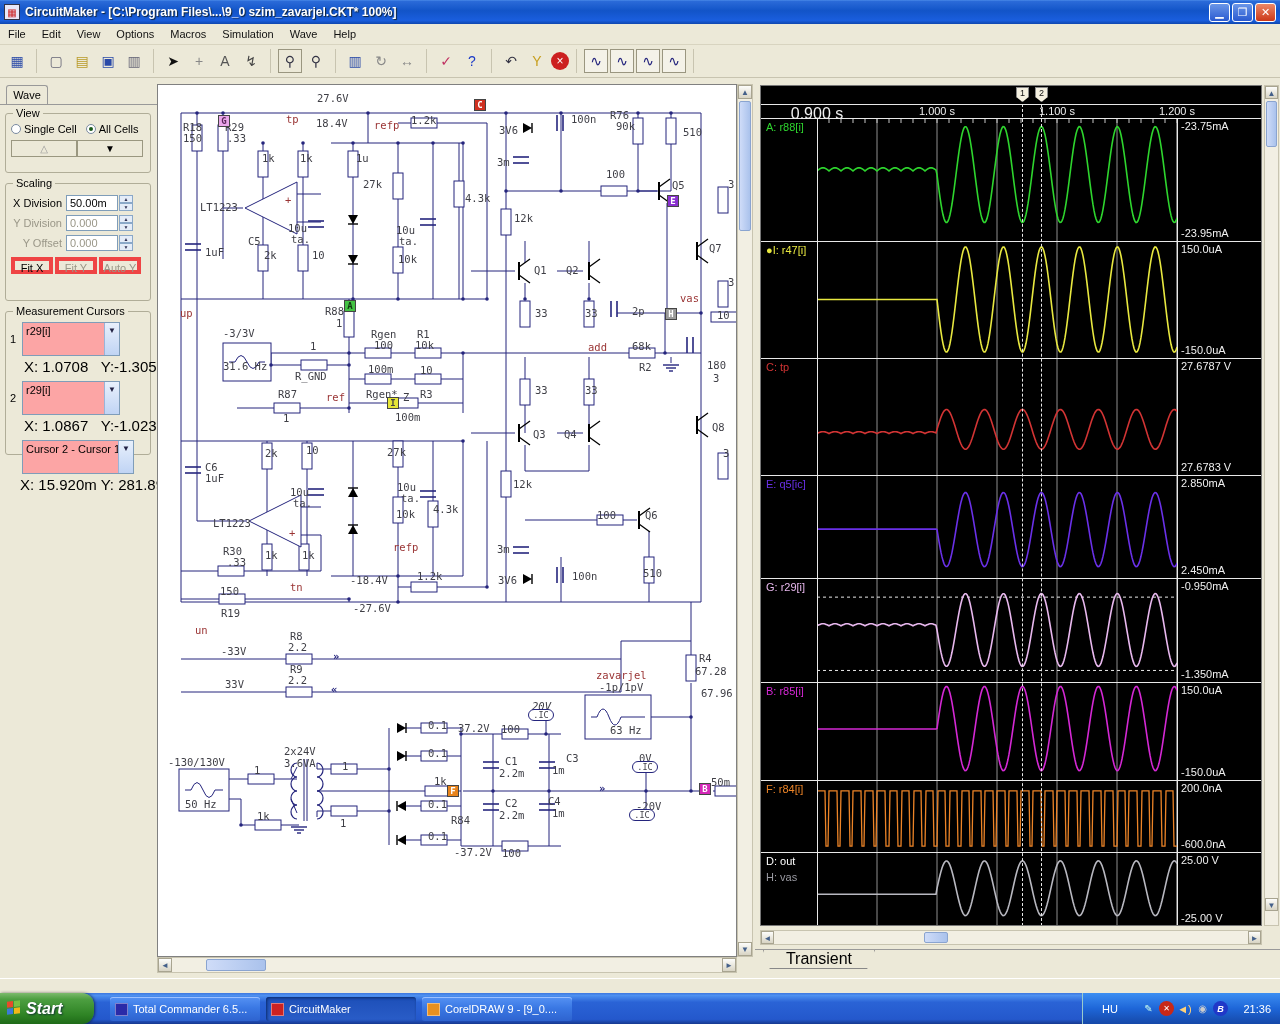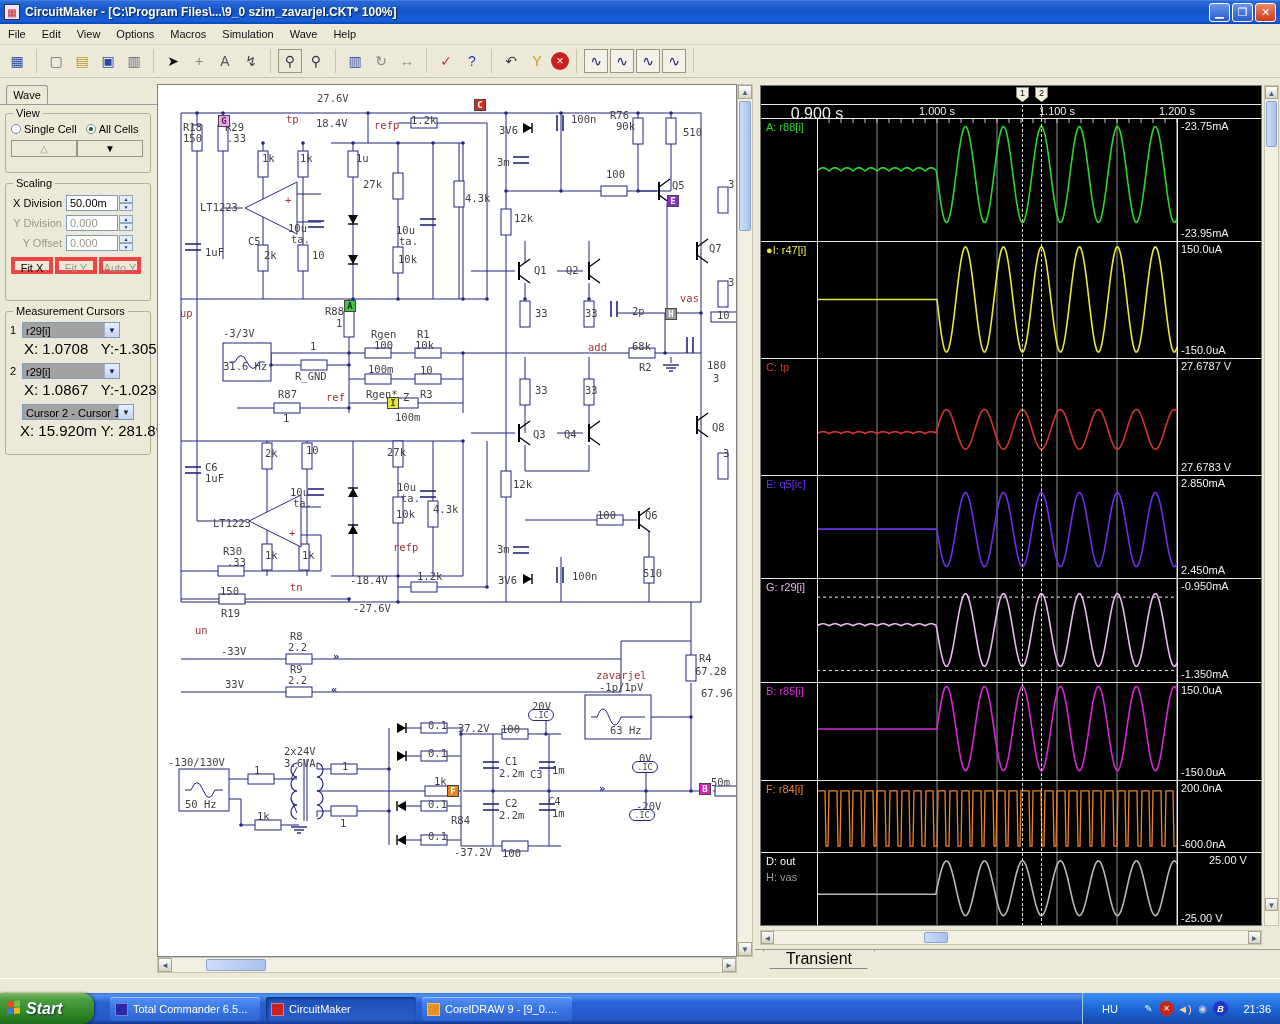--- a/index.html
+++ b/index.html
@@ -41,21 +41,21 @@
   .srow .lab{width:56px;text-align:right;padding-right:4px;font-size:11px;}
   .srow .lab.dis{color:#9a9788;}
   .sinput{width:52px;height:16px;border:1px solid #7f9db9;background:#fff;font-size:11px;padding:1px 3px;
     font-family:"Liberation Sans",sans-serif;}
   .sinput.dis{color:#9a9788;}
   .spin{width:14px;height:16px;margin-left:1px;display:flex;flex-direction:column;}
   .spin span{flex:1;border:1px solid #8aa8c8;background:#e4ecf8;font-size:5px;line-height:6px;text-align:center;color:#335;}
   .fitbtn{display:inline-block;width:42px;height:17px;border:4px solid #ef4444;text-align:center;
     line-height:15px;font-size:11px;margin-right:2px;background:#ece9d8;}
   .fitbtn.dis{color:#9a9788;}
-  .combo{display:flex;width:98px;height:16px;border:1px solid #7f9db9;background:#a3a3a3;}
+  .combo{display:flex;width:98px;height:34px;border:1px solid #7f9db9;background:#fca5a5;}
   .combo .val{flex:1;font-size:11px;padding:2px 3px;white-space:nowrap;overflow:hidden;}
   .combo .drop{width:15px;background:linear-gradient(180deg,#e8f0fc,#c0d4f4);border-left:1px solid #9ab4d8;
     font-size:8px;text-align:center;line-height:16px;color:#224;}
   .readout{font-size:15px;margin:2px 0 6px 18px;white-space:nowrap;}
   
   #schemwrap{position:absolute;left:157px;top:84px;width:596px;height:890px;}
   #schematic{position:absolute;left:0;top:0;width:580px;height:873px;background:#fff;border:1px solid #808080;overflow:hidden;}
   .sch-lb{position:absolute;font-family:"DejaVu Sans Mono",monospace;font-size:10.5px;color:#3f3f46;white-space:pre;}
   .sch-lb.r{color:#9a3434;}
   .sch-lb.n{color:#25257d;font-weight:bold;}
@@ -693,24 +693,24 @@
         <span class="sch-lb" style="left: 184px; top: 675px;">1</span>
         <span class="sch-lb" style="left: 182px; top: 732px;">1</span>
         <span class="sch-lb" style="left: 270px; top: 634px;">0.1</span>
         <span class="sch-lb" style="left: 270px; top: 662px;">0.1</span>
         <span class="sch-lb" style="left: 270px; top: 713px;">0.1</span>
         <span class="sch-lb" style="left: 270px; top: 745px;">0.1</span>
         <span class="sch-lb" style="left: 276px; top: 690px;">1k</span>
         <span class="sch-lb" style="left: 293px; top: 723px; margin-top: 6px;">R84</span>
         <span class="sch-lb" style="left: 300px; top: 637px;">37.2V</span>
         <span class="sch-lb" style="left: 343px; top: 638px;">100</span>
-        <span class="sch-lb" style="left: 374px; top: 615px;">20V</span>
+        <span class="sch-lb" style="left: 374px; top: 615px; font-style: italic;">20V</span>
         <span class="sch-lb" style="left: 347px; top: 670px;">C1</span>
         <span class="sch-lb" style="left: 341px; top: 682px;">2.2m</span>
-        <span class="sch-lb" style="left: 372px; top: 667px; margin-top: 16px;">C3</span>
+        <span class="sch-lb" style="left: 408px; top: 667px;">C3</span>
         <span class="sch-lb" style="left: 394px; top: 679px;">1m</span>
         <span class="sch-lb" style="left: 347px; top: 712px;">C2</span>
         <span class="sch-lb" style="left: 341px; top: 724px;">2.2m</span>
         <span class="sch-lb" style="left: 390px; top: 710px;">C4</span>
         <span class="sch-lb" style="left: 394px; top: 722px;">1m</span>
         <span class="sch-lb" style="left: 481px; top: 667px;">0V</span>
         <span class="sch-lb" style="left: 478px; top: 715px;">-20V</span>
         <span class="sch-lb" style="left: 296px; top: 761px;">-37.2V</span>
         <span class="sch-lb" style="left: 344px; top: 762px;">100</span>
         <span class="sch-lb" style="left: 553px; top: 691px;">50m</span>
@@ -829,21 +829,21 @@
       <div style="left: 0px; top: 694px; width: 502px; height: 1px; background: rgb(232, 232, 232); position: absolute;"></div>
       <div style="left: 5px; top: 599px; position: absolute; font-size: 11px; color: rgb(212, 40, 212);">B: r85[i]</div>
       <div style="left: 420px; top: 598px; position: absolute; font-size: 11px; color: rgb(240, 240, 240);">150.0uA</div>
       <div style="left: 420px; top: 680px; position: absolute; font-size: 11px; color: rgb(240, 240, 240);">-150.0uA</div>
       <div style="left: 0px; top: 766px; width: 502px; height: 1px; background: rgb(232, 232, 232); position: absolute;"></div>
       <div style="left: 5px; top: 697px; position: absolute; font-size: 11px; color: rgb(237, 132, 39);">F: r84[i]</div>
       <div style="left: 420px; top: 696px; position: absolute; font-size: 11px; color: rgb(240, 240, 240);">200.0nA</div>
       <div style="left: 420px; top: 752px; position: absolute; font-size: 11px; color: rgb(240, 240, 240);">-600.0nA</div>
       <div style="left: 5px; top: 769px; position: absolute; font-size: 11px; color: rgb(255, 255, 255);">D: out</div>
       <div style="left: 5px; top: 785px; position: absolute; font-size: 11px; color: rgb(154, 154, 162);">H: vas</div>
-      <div style="left: 420px; top: 768px; position: absolute; font-size: 11px; color: rgb(240, 240, 240); margin-left: 28px;">25.00 V</div>
+      <div style="left: 420px; top: 768px; position: absolute; font-size: 11px; color: rgb(240, 240, 240);">25.00 V</div>
       <div style="left: 420px; top: 826px; position: absolute; font-size: 11px; color: rgb(240, 240, 240);">-25.00 V</div>
       <div style="left: 260.96px; top: 18px; height: 822px; position: absolute; border-left: 1px dashed rgb(232, 232, 232);"></div>
       <div class="flag" style="left: 254.96px; top: 1px;">1</div>
       <div style="left: 280.04px; top: 18px; height: 822px; position: absolute; border-left: 1px dashed rgb(232, 232, 232);"></div>
       <div class="flag" style="left: 274.04px; top: 1px;">2</div>
     </div>
   <div class="sb" style="left:5px;top:847px;width:502px;height:15px;">
     <span class="arrow" style="left:0;top:0;width:13px;height:13px;line-height:13px;">◄</span>
     <span class="thumb" style="left:163px;top:1px;width:24px;height:11px;"></span>
     <span class="arrow" style="right:0;top:0;width:13px;height:13px;line-height:13px;">►</span>

